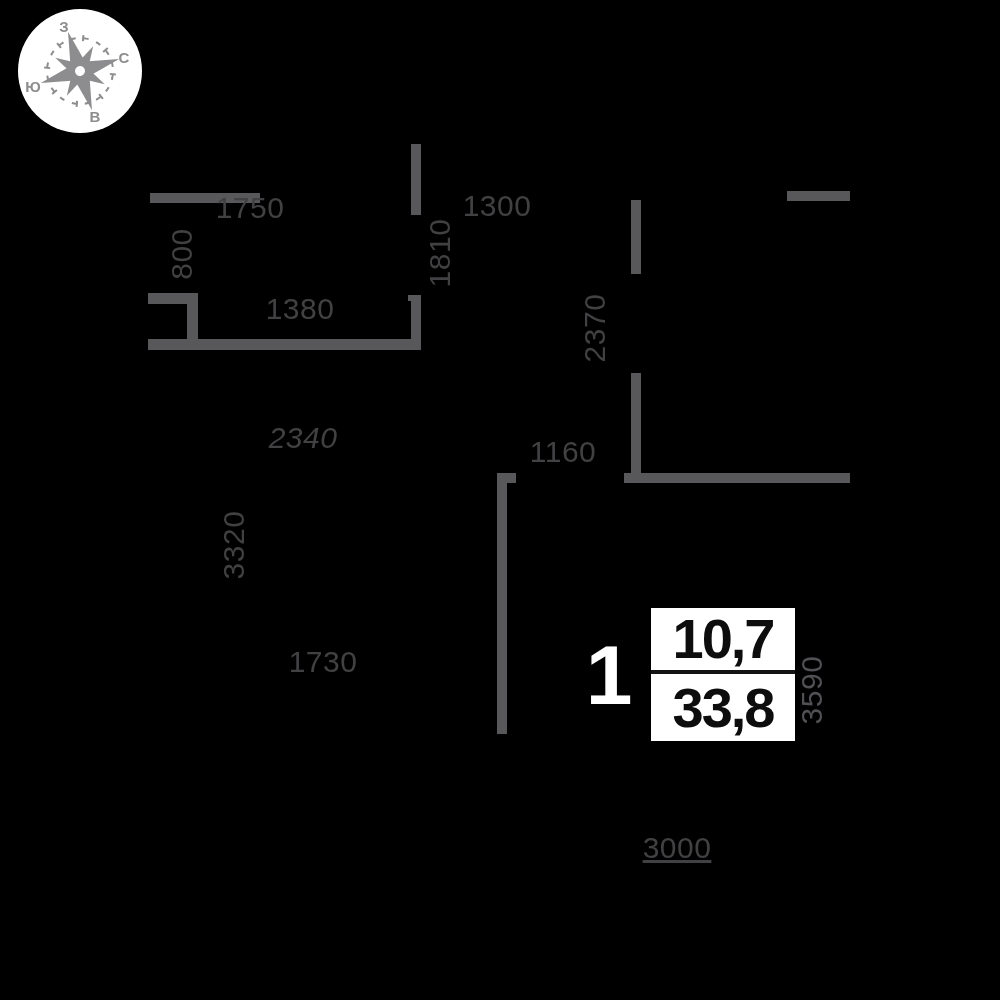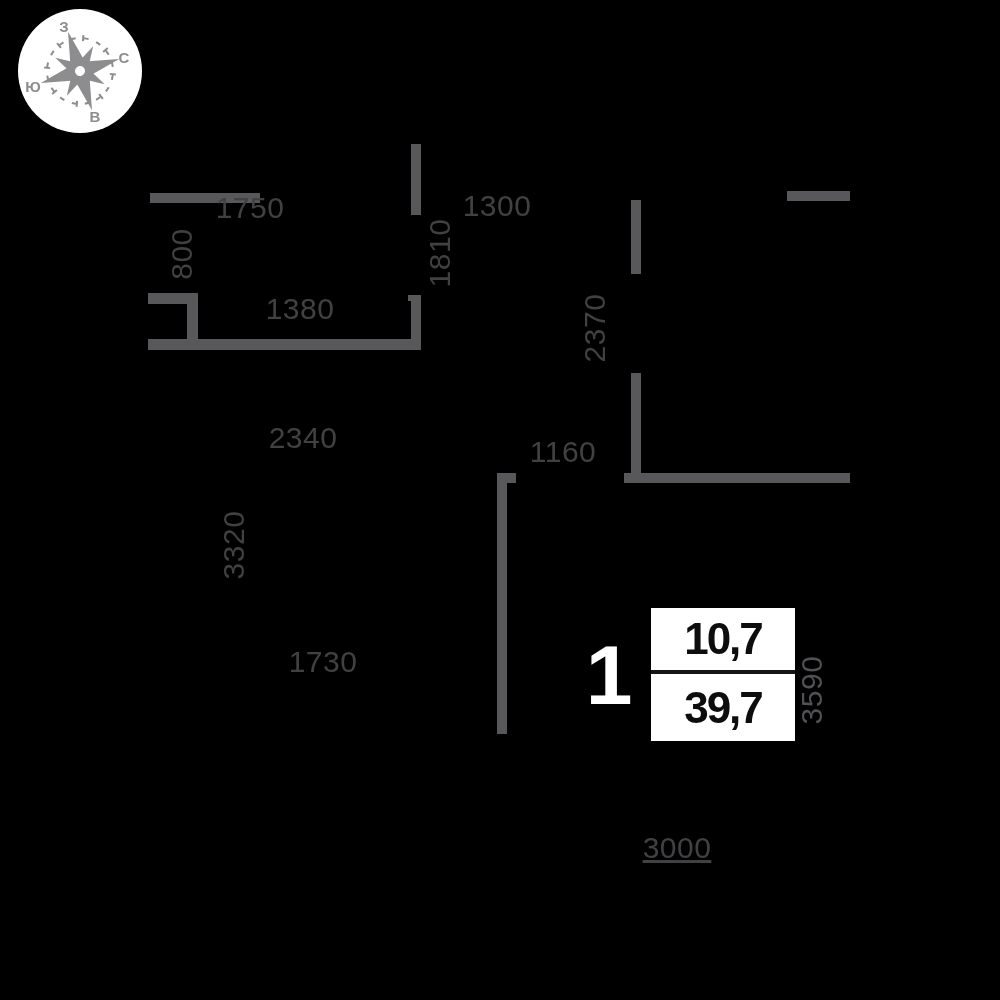--- a/index.html
+++ b/index.html
@@ -54,21 +54,21 @@
     font-size:84px;font-weight:bold;line-height:1;
   }
   .info-box{
     position:absolute;left:651px;top:608px;
     width:144px;height:133px;
     background:var(--box-bg);
     display:flex;flex-direction:column;
   }
   .info-cell{
     display:flex;align-items:center;justify-content:center;
-    font-weight:bold;font-size:44px;letter-spacing:-2px;
+    font-weight:bold;font-size:56px;letter-spacing:-2px;
     color:var(--box-text);line-height:1;
   }
   .info-cell.top{flex:0 0 62px;}
   .info-cell.bottom{flex:1;}
   .info-divider{height:4px;background:#141414;}
 </style>
 </head>
 <body>
 
 <div id="stage">
@@ -122,29 +122,29 @@
       <div class="wall" style="left: 507px; top: 473px; width: 9px; height: 10px;"></div>
     </div>
 
   <div id="dims">
       <div class="dim" style="left: 250px; top: 208px;">1750</div>
       <div class="dim v" style="left: 182px; top: 254px;">800</div>
       <div class="dim" style="left: 497px; top: 159px; margin-top: 47px;">1300</div>
       <div class="dim v" style="left: 440px; top: 253px;">1810</div>
       <div class="dim" style="left: 300px; top: 309px;">1380</div>
       <div class="dim v" style="left: 595px; top: 328px;">2370</div>
-      <div class="dim" style="left: 303px; top: 438px;">2340</div>
+      <div class="dim" style="left: 303px; top: 438px; font-style: italic;">2340</div>
       <div class="dim" style="left: 563px; top: 452px;">1160</div>
       <div class="dim v" style="left: 234px; top: 545px;">3320</div>
       <div class="dim" style="left: 323px; top: 662px;">1730</div>
       <div class="dim v light" style="left: 812px; top: 690px;">3590</div>
       <div class="dim" style="left: 677px; top: 848px; text-decoration: underline;">3000</div>
     </div>
 
   <div class="unit-num">1</div>
 
   <div class="info-box">
     <div class="info-cell top">10,7</div>
     <div class="info-divider"></div>
-    <div class="info-cell bottom">39,7</div>
+    <div class="info-cell bottom">33,8</div>
   </div>
 
 </div>
 
 </body></html>

